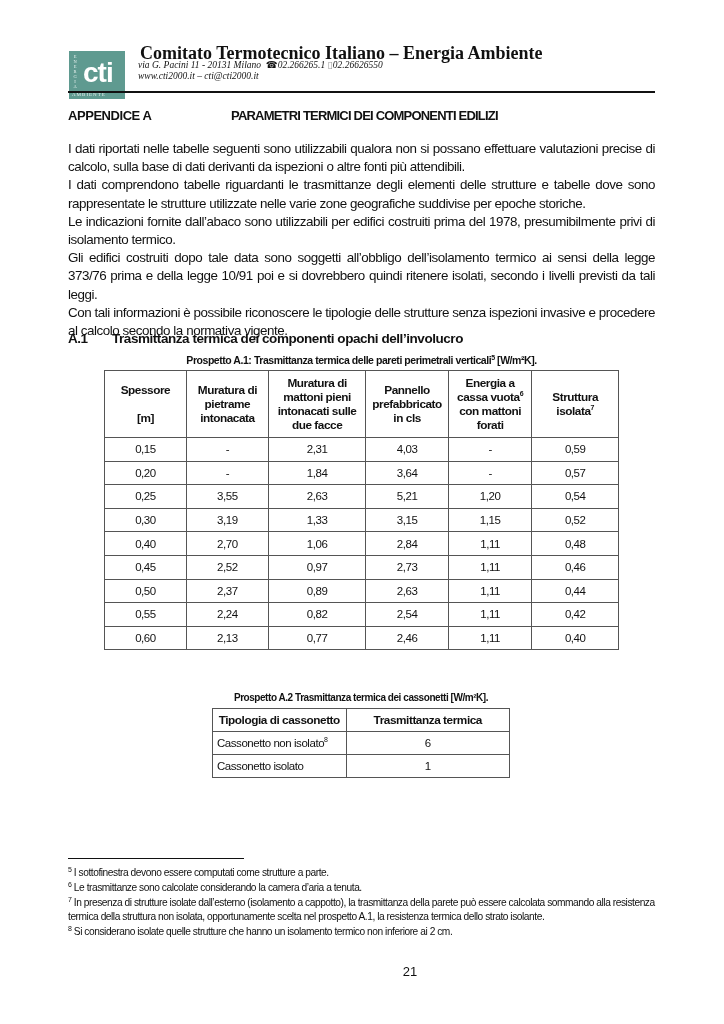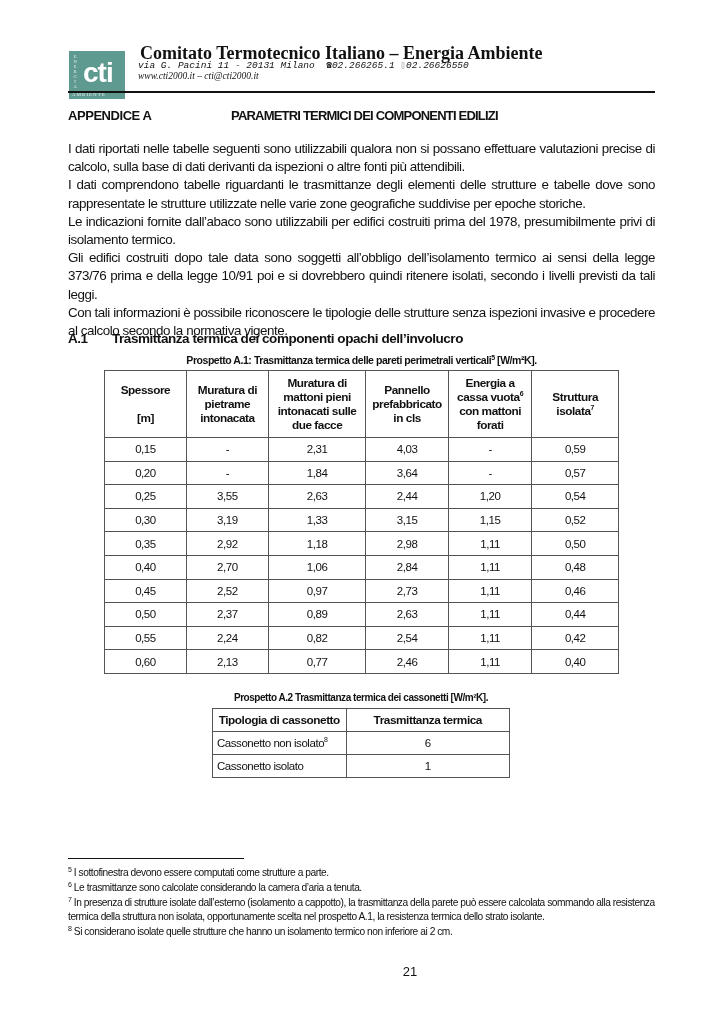--- a/index.html
+++ b/index.html
@@ -8,21 +8,21 @@
   .sans { font-family: "Liberation Sans", "DejaVu Sans", sans-serif; }
   .cond { font-family: "Liberation Sans", "DejaVu Sans", sans-serif; letter-spacing: -0.45px; }
 
   
   .logo { position: absolute; left: 69px; top: 51px; width: 56px; height: 48px; background: #5f9a90; overflow: hidden; }
   .logo .vert { position: absolute; left: 3px; top: 3px; width: 6px; font-size: 4.5px; line-height: 5px; color: #e7f1ef; font-family: "Liberation Serif", serif; text-align: center; }
   .logo .cti { position: absolute; left: 14px; top: 6px; font-size: 28px; font-weight: bold; color: #fff; font-family: "Liberation Sans", sans-serif; letter-spacing: -1px; }
   .logo .amb { position: absolute; left: 3px; bottom: 2px; font-size: 5px; color: #e7f1ef; letter-spacing: 1px; font-family: "Liberation Serif", serif; }
 
   .org-name { position: absolute; left: 140px; top: 43px; font-size: 18px; font-weight: bold; }
-  .org-addr { position: absolute; left: 138px; top: 59px; font-size: 9.5px; font-style: italic; font-family: Liberation Mono, monospace; }
+  .org-addr { position: absolute; left: 138px; top: 59px; font-size: 9.5px; font-style: italic; }
   .org-web { position: absolute; left: 138px; top: 71px; font-size: 9.5px; font-style: italic; }
   .header-rule { position: absolute; left: 68px; top: 91px; width: 587px; height: 2px; background: #111; }
 
   .app-label { position: absolute; left: 68px; top: 108px; font-size: 13px; font-weight: bold; }
   .app-title { position: absolute; left: 199px; top: 108px; font-size: 13px; font-weight: bold; letter-spacing: -0.8px; padding-left: 32px; }
 
   .body-text { position: absolute; left: 68px; top: 140px; width: 587px; font-size: 13.4px; line-height: 18.2px; text-align: justify; }
   .body-text p { margin: 0; }
 
   .sec-num { position: absolute; left: 68px; top: 331px; font-size: 13.5px; font-weight: bold; }
@@ -106,39 +106,31 @@
         <td>-</td>
         <td>1,84</td>
         <td>3,64</td>
         <td>-</td>
         <td>0,57</td>
       </tr>
       <tr>
         <td>0,25</td>
         <td>3,55</td>
         <td>2,63</td>
-        <td>2,44</td>
+        <td>5,21</td>
         <td>1,20</td>
         <td>0,54</td>
       </tr>
       <tr>
         <td>0,30</td>
         <td>3,19</td>
         <td>1,33</td>
         <td>3,15</td>
         <td>1,15</td>
         <td>0,52</td>
-      </tr>
-      <tr>
-        <td>0,35</td>
-        <td>2,92</td>
-        <td>1,18</td>
-        <td>2,98</td>
-        <td>1,11</td>
-        <td>0,50</td>
       </tr>
       <tr>
         <td>0,40</td>
         <td>2,70</td>
         <td>1,06</td>
         <td>2,84</td>
         <td>1,11</td>
         <td>0,48</td>
       </tr>
       <tr>

